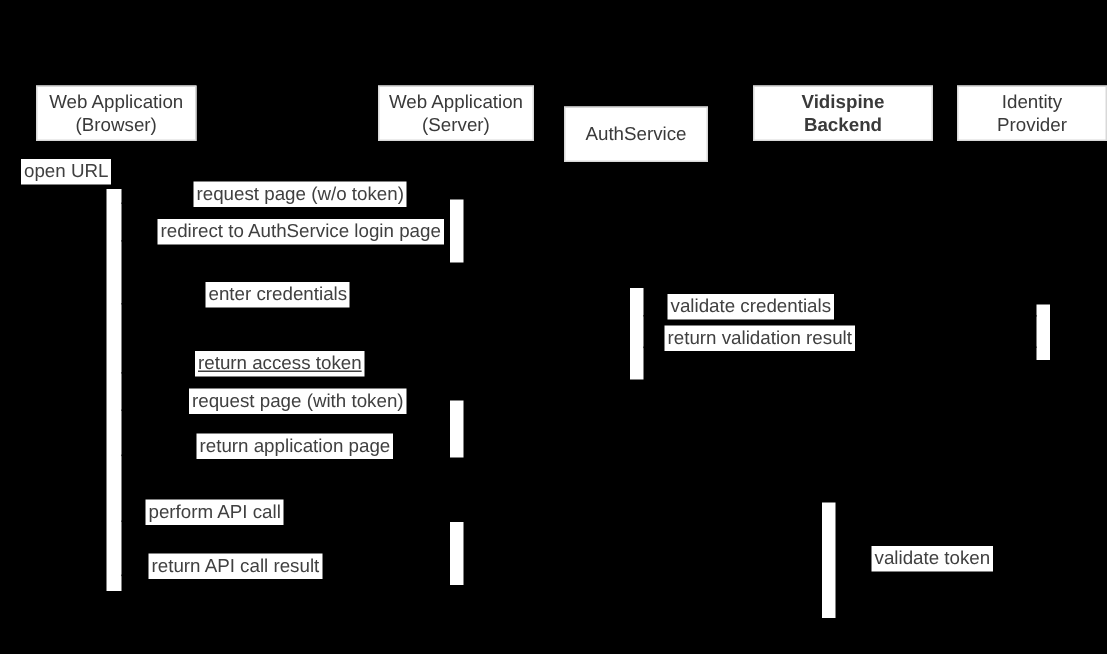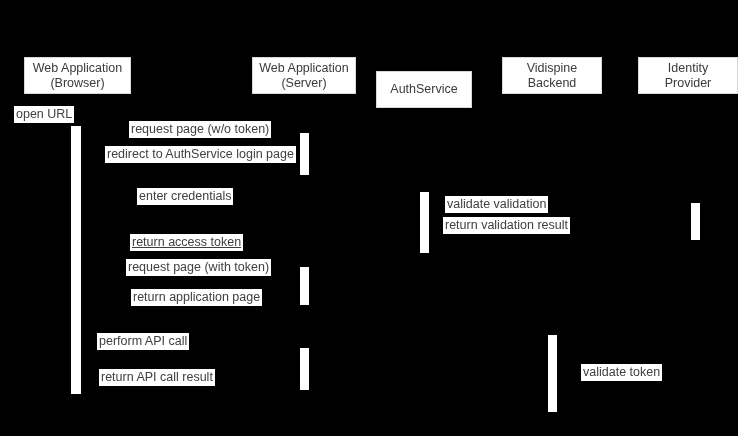--- a/index.html
+++ b/index.html
@@ -105,30 +105,30 @@
     <div class="msg-arrow" style="left: 81px; top: 303px; width: 219px;"></div>
     <div class="arrowhead left" style="top: 301px; left: 81px;"></div>
     <div class="msg-arrow" style="left: 81px; top: 347px; width: 219px;"></div>
     <div class="arrowhead right" style="top: 345px; left: 294px;"></div>
     <div class="msg-arrow" style="left: 81px; top: 383px; width: 219px;"></div>
     <div class="arrowhead left" style="top: 381px; left: 81px;"></div>
     <div class="msg-label" style="left: 14px; top: 106px;">open URL</div>
     <div class="msg-label" style="left: 105px; top: 146px;">redirect to AuthService login page</div>
     <div class="msg-label" style="left: 129px; top: 121px;">request page (w/o token)</div>
     <div class="msg-label" style="left: 137px; top: 188px;">enter credentials</div>
-    <div class="msg-label" style="left: 445px; top: 196px;">validate validation</div>
+    <div class="msg-label" style="left: 445px; top: 196px;">validate credentials</div>
     <div class="msg-label" style="left: 443px; top: 217px;">return validation result</div>
     <div class="msg-label" style="left: 130px; top: 234px; text-decoration: underline;">return access token</div>
     <div class="msg-label" style="left: 126px; top: 259px;">request page (with token)</div>
     <div class="msg-label" style="left: 131px; top: 289px;">return application page</div>
     <div class="msg-label" style="left: 97px; top: 333px;">perform API call</div>
     <div class="msg-label" style="left: 581px; top: 364px;">validate token</div>
     <div class="msg-label" style="left: 99px; top: 369px;">return API call result</div>
     <div class="participant-box" style="left: 24px; top: 57px; width: 107px; height: 37px;">Web Application
 (Browser)</div>
     <div class="participant-box" style="left: 252px; top: 57px; width: 104px; height: 37px;">Web Application
 (Server)</div>
     <div class="participant-box" style="left: 376px; top: 57px; width: 96px; height: 37px; margin-top: 14px;">AuthService</div>
-    <div class="participant-box" style="left: 502px; top: 57px; width: 100px; height: 37px;">Vidispine
+    <div class="participant-box" style="left: 502px; top: 57px; width: 120px; height: 37px; font-weight: bold;">Vidispine
 Backend</div>
     <div class="participant-box" style="left: 638px; top: 57px; width: 100px; height: 37px;">Identity
 Provider</div>
   </div>
 
 </body></html>

